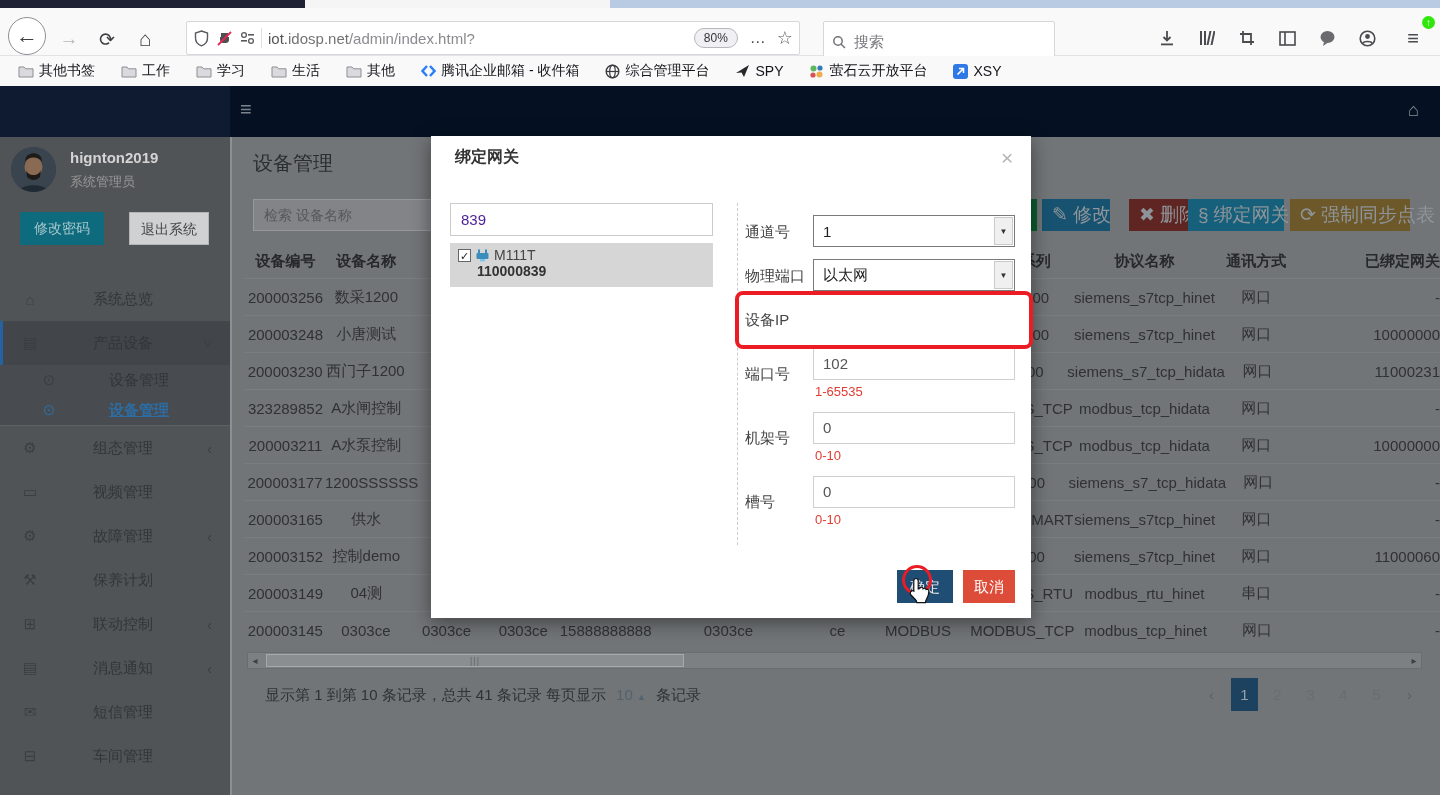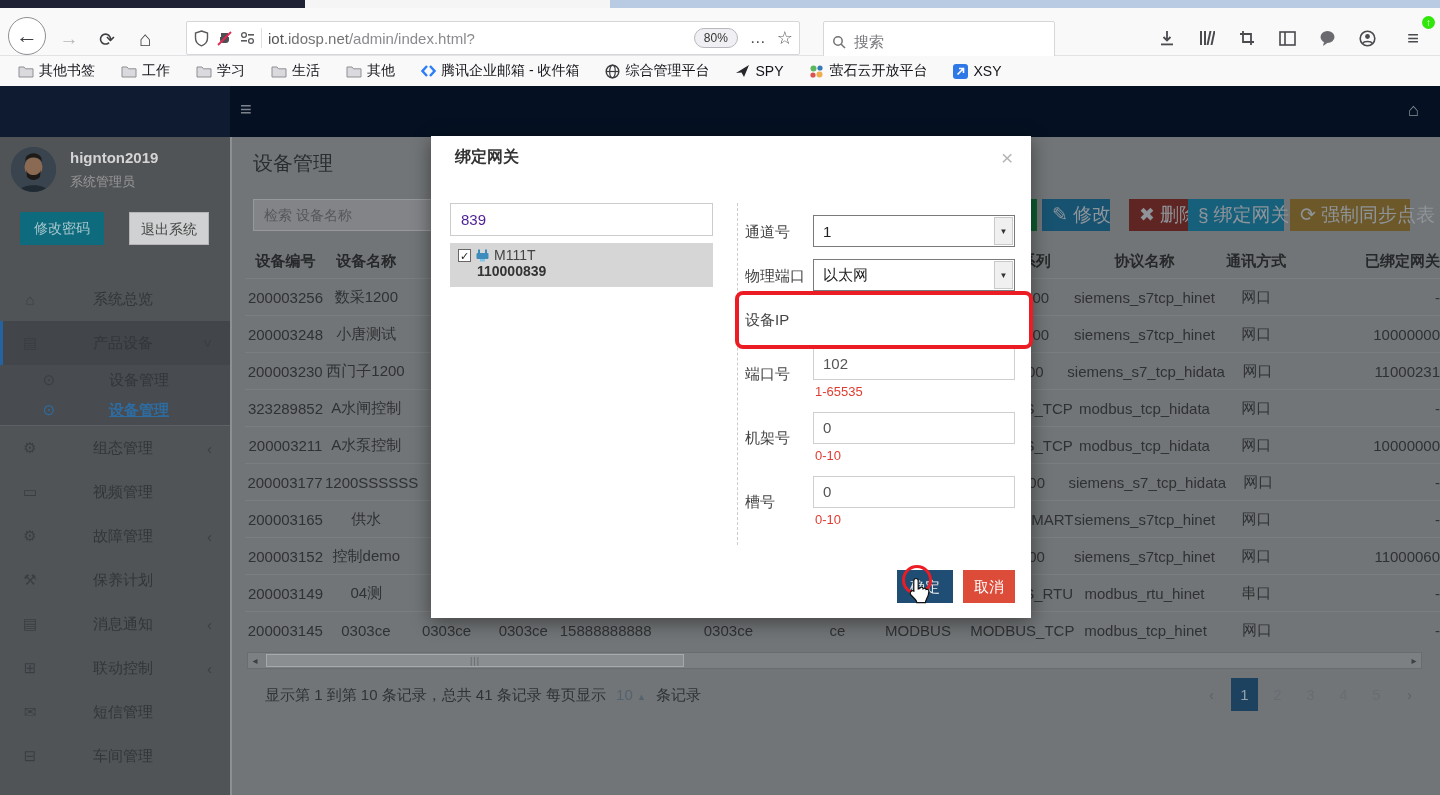--- a/index.html
+++ b/index.html
@@ -356,27 +356,27 @@
       <div class="sitem item">
         <span class="sicon">⚙</span>
         <span class="slabel">故障管理</span>
         <span class="schev">‹</span>
       </div>
       <div class="sitem item">
         <span class="sicon">⚒</span>
         <span class="slabel">保养计划</span>
       </div>
       <div class="sitem item">
+        <span class="sicon">⊞</span>
+        <span class="slabel">联动控制</span>
+        <span class="schev">‹</span>
+      </div>
+      <div class="sitem item">
         <span class="sicon">▤</span>
         <span class="slabel">消息通知</span>
-        <span class="schev">‹</span>
-      </div>
-      <div class="sitem item">
-        <span class="sicon">⊞</span>
-        <span class="slabel">联动控制</span>
         <span class="schev">‹</span>
       </div>
       <div class="sitem item">
         <span class="sicon">✉</span>
         <span class="slabel">短信管理</span>
       </div>
       <div class="sitem item">
         <span class="sicon">⊟</span>
         <span class="slabel">车间管理</span>
       </div>

